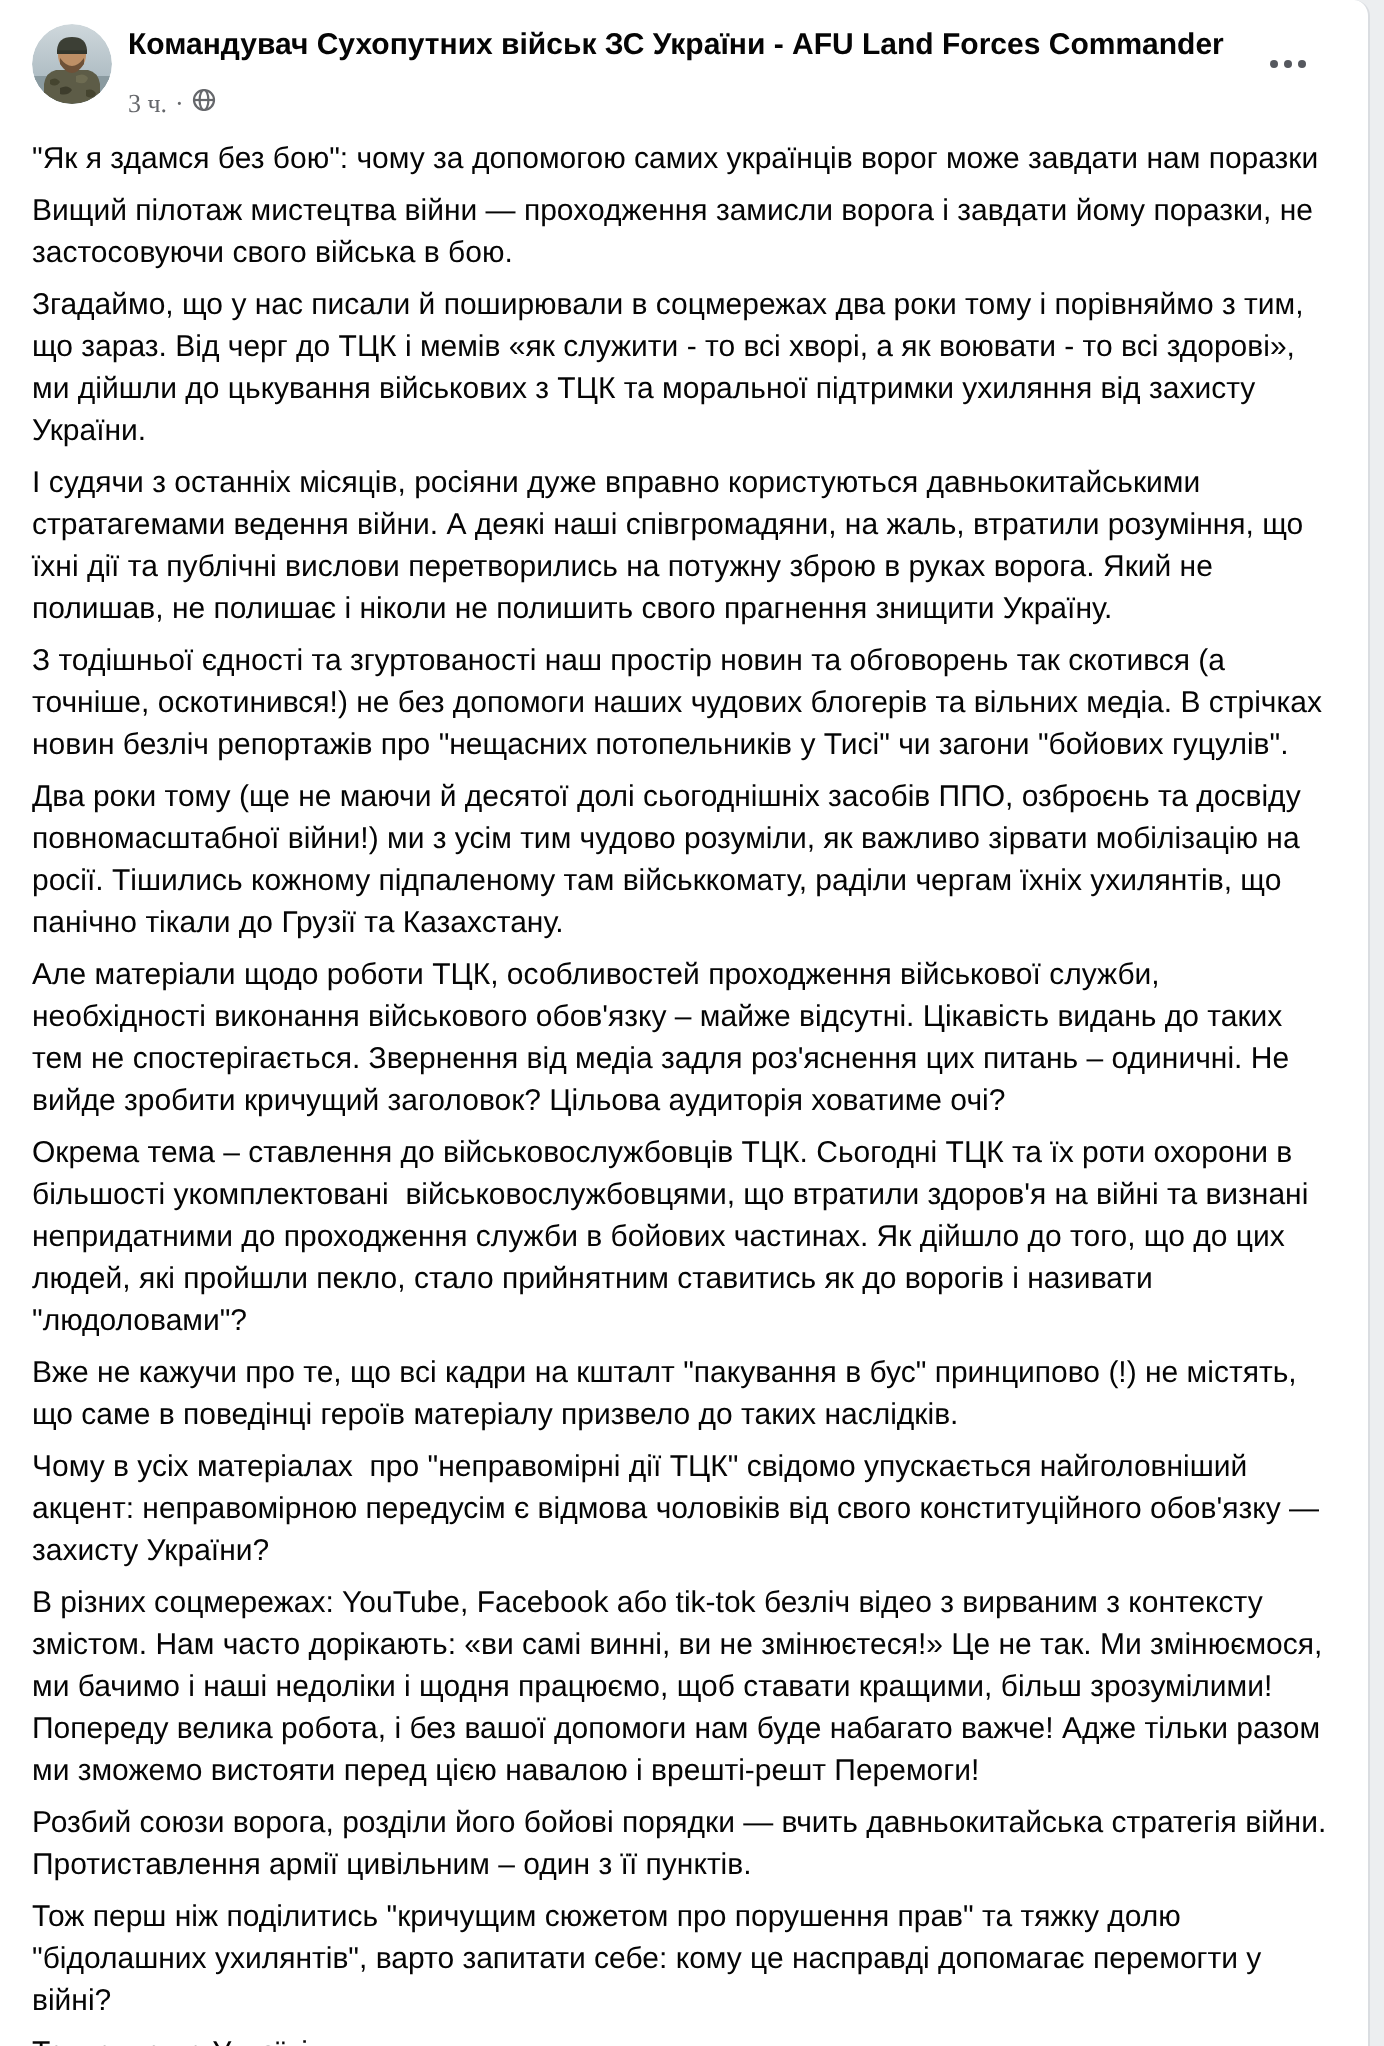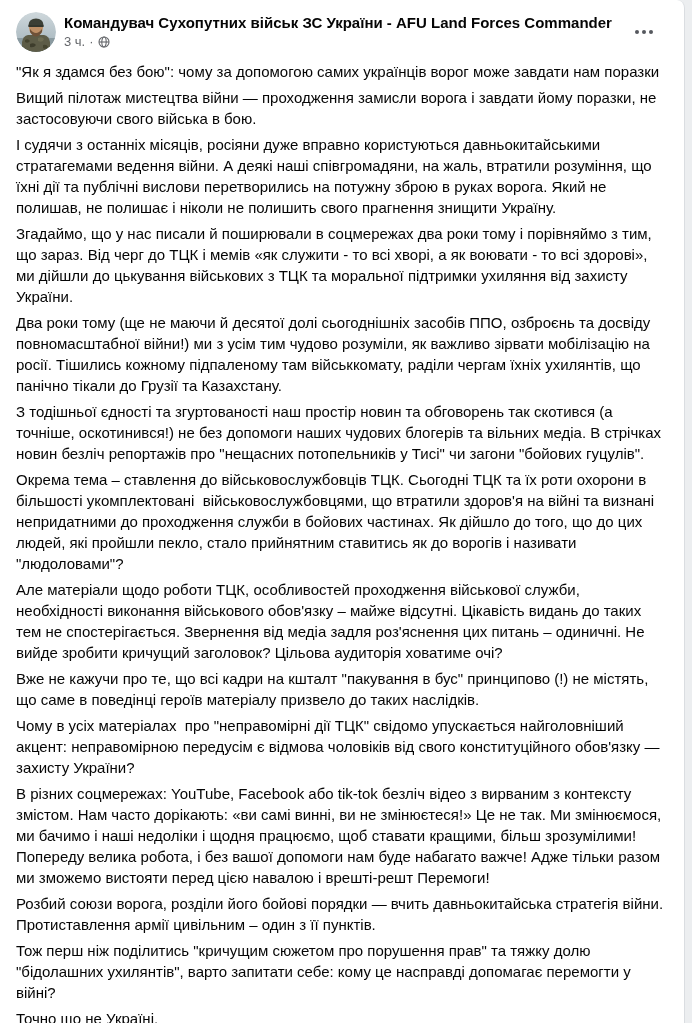--- a/index.html
+++ b/index.html
@@ -45,26 +45,27 @@
     font-size: 15px;
     font-weight: 700;
     color: #050505;
     line-height: 19px;
     margin-top: 1px;
     white-space: nowrap;
     cursor: pointer;
   }
   .post-meta {
     display: flex;
-    align-items: center;
+    align-items: flex-start;
     gap: 4px;
-    margin-top: 2px;
+    margin-top: 12px;
     font-size: 13px;
     color: #65676b;
     line-height: 16px;
+    font-family: Liberation Serif, serif;
   }
   .post-meta .timestamp { cursor: pointer; }
   .meta-sep { color: #65676b; }
   .globe { display: inline-flex; align-items: center; }
   .menu-btn {
     position: absolute;
     right: 22px;
     top: 16px;
     width: 36px;
     height: 32px;
@@ -146,26 +147,26 @@
       <span class="dot"></span>
       <span class="dot"></span>
       <span class="dot"></span>
     </div>
 
   </div>
 
   <div class="post-body">
     <p>"Як я здамся без бою": чому за допомогою самих українців ворог може завдати нам поразки</p>
     <p>Вищий пілотаж мистецтва війни — проходження замисли ворога і завдати йому поразки, не застосовуючи свого війська в бою.</p>
+    <p>Згадаймо, що у нас писали й поширювали в соцмережах два роки тому і порівняймо з тим, що зараз. Від черг до ТЦК і мемів «як служити - то всі хворі, а як воювати - то всі здорові», ми дійшли до цькування військових з ТЦК та моральної підтримки ухиляння від захисту України.</p>
     <p>І судячи з останніх місяців, росіяни дуже вправно користуються давньокитайськими стратагемами ведення війни. А деякі наші співгромадяни, на жаль, втратили розуміння, що їхні дії та публічні вислови перетворились на потужну зброю в руках ворога. Який не полишав, не полишає і ніколи не полишить свого прагнення знищити Україну.</p>
-    <p>Згадаймо, що у нас писали й поширювали в соцмережах два роки тому і порівняймо з тим, що зараз. Від черг до ТЦК і мемів «як служити - то всі хворі, а як воювати - то всі здорові», ми дійшли до цькування військових з ТЦК та моральної підтримки ухиляння від захисту України.</p>
+    <p>З тодішньої єдності та згуртованості наш простір новин та обговорень так скотився (а точніше, оскотинився!) не без допомоги наших чудових блогерів та вільних медіа. В стрічках новин безліч репортажів про "нещасних потопельників у Тисі" чи загони "бойових гуцулів".</p>
     <p>Два роки тому (ще не маючи й десятої долі сьогоднішніх засобів ППО, озброєнь та досвіду повномасштабної війни!) ми з усім тим чудово розуміли, як важливо зірвати мобілізацію на росії. Тішились кожному підпаленому там військкомату, раділи чергам їхніх ухилянтів, що панічно тікали до Грузії та Казахстану.</p>
-    <p>З тодішньої єдності та згуртованості наш простір новин та обговорень так скотився (а точніше, оскотинився!) не без допомоги наших чудових блогерів та вільних медіа. В стрічках новин безліч репортажів про "нещасних потопельників у Тисі" чи загони "бойових гуцулів".</p>
+    <p>Але матеріали щодо роботи ТЦК, особливостей проходження військової служби, необхідності виконання військового обов'язку – майже відсутні. Цікавість видань до таких тем не спостерігається. Звернення від медіа задля роз'яснення цих питань – одиничні. Не вийде зробити кричущий заголовок? Цільова аудиторія ховатиме очі?</p>
     <p>Окрема тема – ставлення до військовослужбовців ТЦК. Сьогодні ТЦК та їх роти охорони в більшості укомплектовані  військовослужбовцями, що втратили здоров'я на війні та визнані непридатними до проходження служби в бойових частинах. Як дійшло до того, що до цих людей, які пройшли пекло, стало прийнятним ставитись як до ворогів і називати "людоловами"?</p>
-    <p>Але матеріали щодо роботи ТЦК, особливостей проходження військової служби, необхідності виконання військового обов'язку – майже відсутні. Цікавість видань до таких тем не спостерігається. Звернення від медіа задля роз'яснення цих питань – одиничні. Не вийде зробити кричущий заголовок? Цільова аудиторія ховатиме очі?</p>
     <p>Вже не кажучи про те, що всі кадри на кшталт "пакування в бус" принципово (!) не містять, що саме в поведінці героїв матеріалу призвело до таких наслідків.</p>
     <p>Чому в усіх матеріалах  про "неправомірні дії ТЦК" свідомо упускається найголовніший акцент: неправомірною передусім є відмова чоловіків від свого конституційного обов'язку — захисту України?</p>
     <p>В різних соцмережах: YouTube, Facebook або tik-tok безліч відео з вирваним з контексту змістом. Нам часто дорікають: «ви самі винні, ви не змінюєтеся!» Це не так. Ми змінюємося, ми бачимо і наші недоліки і щодня працюємо, щоб ставати кращими, більш зрозумілими! Попереду велика робота, і без вашої допомоги нам буде набагато важче! Адже тільки разом ми зможемо вистояти перед цією навалою і врешті-решт Перемоги!</p>
     <p>Розбий союзи ворога, розділи його бойові порядки — вчить давньокитайська стратегія війни. Протиставлення армії цивільним – один з її пунктів.</p>
     <p>Тож перш ніж поділитись "кричущим сюжетом про порушення прав" та тяжку долю "бідолашних ухилянтів", варто запитати себе: кому це насправді допомагає перемогти у війні?</p>
     <p>Точно що не Україні.</p>
   </div>
 
 </div>
 

